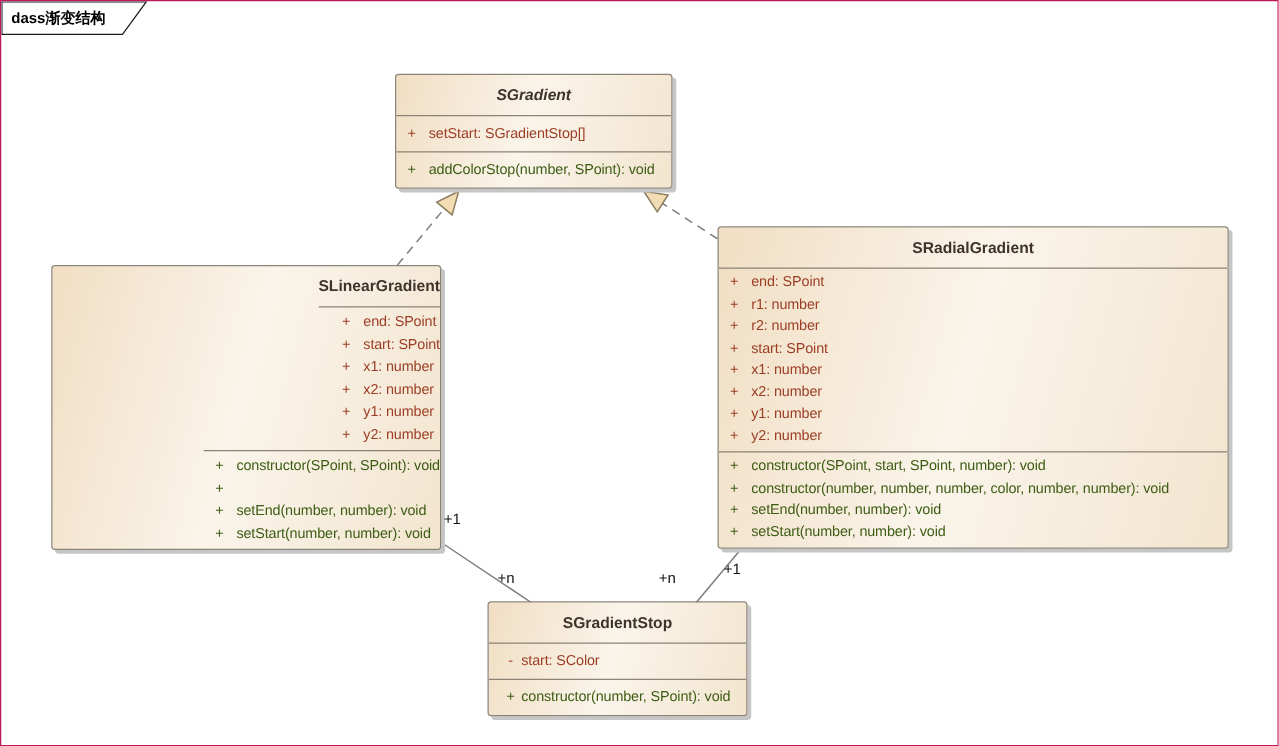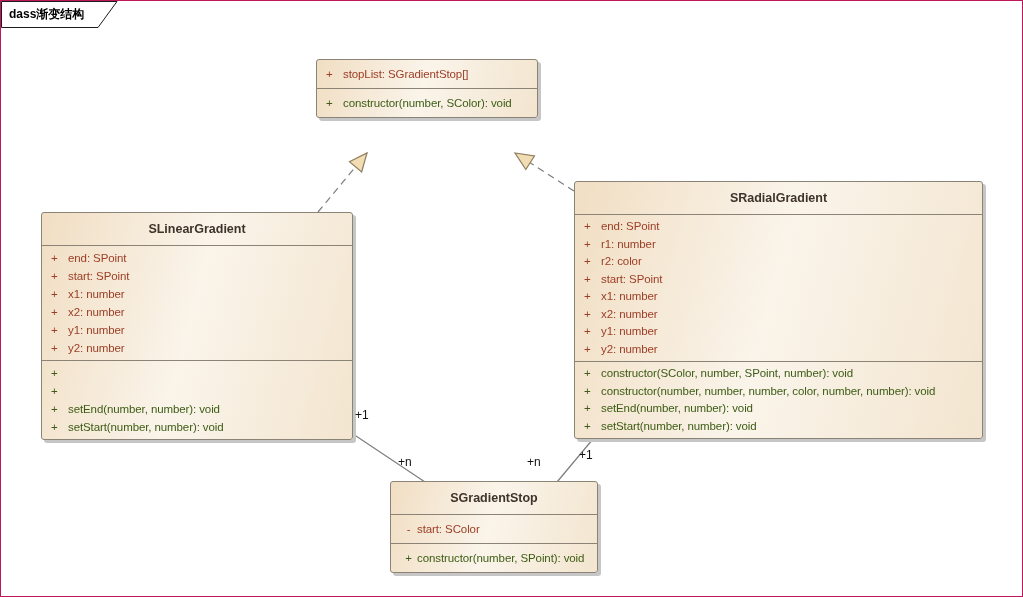--- a/index.html
+++ b/index.html
@@ -57,35 +57,36 @@
     <line x1="573" y1="190" x2="514" y2="152" stroke="#7d7d7d" stroke-width="1.2" stroke-dasharray="7,5" marker-end="url(#tri)"></line>
 
     <line x1="352" y1="433" x2="424" y2="481" stroke="#7d7d7d" stroke-width="1.2"></line>
 
     <line x1="592" y1="438" x2="556" y2="481" stroke="#7d7d7d" stroke-width="1.2"></line>
   </svg>
 
   <div class="frame-label">dass渐变结构</div>
 
   <div class="uml-class abstract b-sg" style="left:315px;top:58px;width:222px;">
-    <div class="sec attrs">
-        <div class="member">
-          <span class="vis">+</span>
-          <span class="mtext">stopList: SGradientStop[]</span>
-        </div>
-      </div>
-    <div class="sec ops">
-        <div class="member">
-          <span class="vis">+</span>
-          <span class="mtext">constructor(number, SColor): void</span>
-        </div>
-      </div>
-  </div>
-
-  <div class="uml-class b-linear" style="left:40px;top:211px;width:312px;">
+    <div class="title">SGradient</div>
+    <div class="sec attrs">
+        <div class="member">
+          <span class="vis">+</span>
+          <span class="mtext">setStart: SGradientStop[]</span>
+        </div>
+      </div>
+    <div class="sec ops">
+        <div class="member">
+          <span class="vis">+</span>
+          <span class="mtext">addColorStop(number, SPoint): void</span>
+        </div>
+      </div>
+  </div>
+
+  <div class="uml-class b-linear" style="left:40px;top:211px;width:312px;align-items:flex-end;">
     <div class="title">SLinearGradient</div>
     <div class="sec attrs">
         <div class="member">
           <span class="vis">+</span>
           <span class="mtext">end: SPoint</span>
         </div>
         <div class="member">
           <span class="vis">+</span>
           <span class="mtext">start: SPoint</span>
         </div>
@@ -102,20 +103,21 @@
           <span class="mtext">y1: number</span>
         </div>
         <div class="member">
           <span class="vis">+</span>
           <span class="mtext">y2: number</span>
         </div>
       </div>
     <div class="sec ops">
         <div class="member">
           <span class="vis">+</span>
+          <span class="mtext">constructor(SPoint, SPoint): void</span>
         </div>
         <div class="member">
           <span class="vis">+</span>
         </div>
         <div class="member">
           <span class="vis">+</span>
           <span class="mtext">setEnd(number, number): void</span>
         </div>
         <div class="member">
           <span class="vis">+</span>
@@ -130,21 +132,21 @@
         <div class="member">
           <span class="vis">+</span>
           <span class="mtext">end: SPoint</span>
         </div>
         <div class="member">
           <span class="vis">+</span>
           <span class="mtext">r1: number</span>
         </div>
         <div class="member">
           <span class="vis">+</span>
-          <span class="mtext">r2: color</span>
+          <span class="mtext">r2: number</span>
         </div>
         <div class="member">
           <span class="vis">+</span>
           <span class="mtext">start: SPoint</span>
         </div>
         <div class="member">
           <span class="vis">+</span>
           <span class="mtext">x1: number</span>
         </div>
         <div class="member">
@@ -156,21 +158,21 @@
           <span class="mtext">y1: number</span>
         </div>
         <div class="member">
           <span class="vis">+</span>
           <span class="mtext">y2: number</span>
         </div>
       </div>
     <div class="sec ops">
         <div class="member">
           <span class="vis">+</span>
-          <span class="mtext">constructor(SColor, number, SPoint, number): void</span>
+          <span class="mtext">constructor(SPoint, start, SPoint, number): void</span>
         </div>
         <div class="member">
           <span class="vis">+</span>
           <span class="mtext">constructor(number, number, number, color, number, number): void</span>
         </div>
         <div class="member">
           <span class="vis">+</span>
           <span class="mtext">setEnd(number, number): void</span>
         </div>
         <div class="member">

